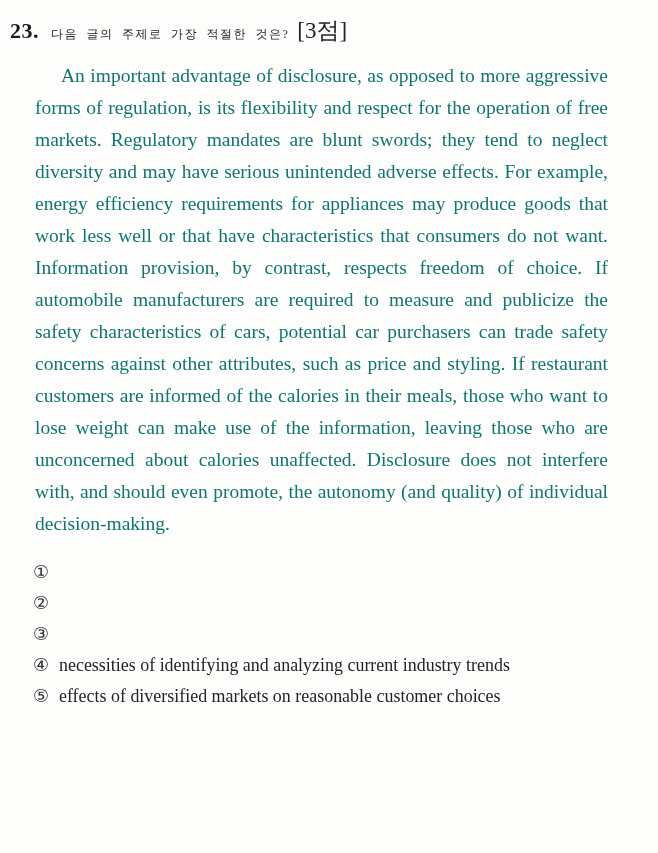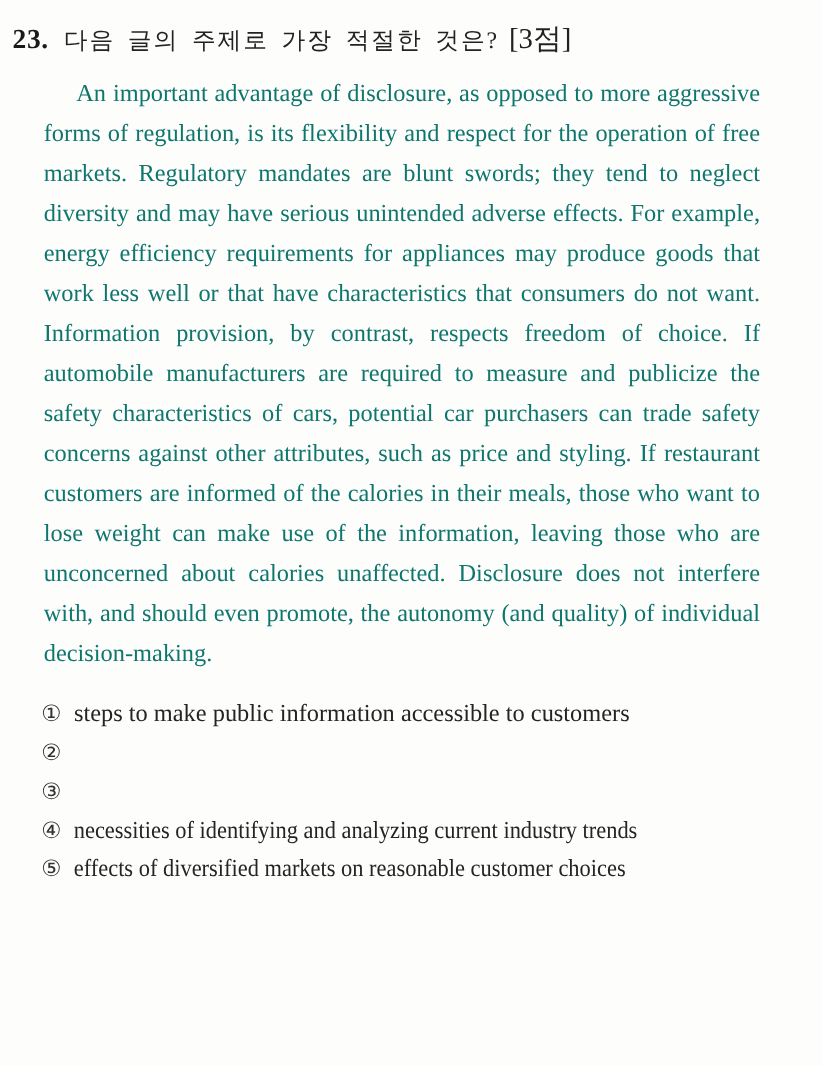--- a/index.html
+++ b/index.html
@@ -22,21 +22,21 @@
   }
   .q-number {
     font-weight: bold;
     font-size: 22px;
     color: #1a1a1a;
     margin-right: 12px;
     letter-spacing: 0.5px;
     margin-top: 20px;
   }
   .q-prompt {
-    font-size: 19px;
+    font-size: 12px;
     letter-spacing: 1.5px;
     word-spacing: 4px;
   }
   .q-points {
     font-size: 23px;
     margin-left: 4px;
   }
   .passage {
     margin: 14px 50px 0 35px;
     text-align: justify;
@@ -93,21 +93,20 @@
     <span class="q-number">23.</span><span class="q-prompt">다음 글의 주제로 가장 적절한 것은?</span>
     <span class="q-points">[3점]</span>
   </div>
 
   <p class="passage">An important advantage of disclosure, as opposed to more aggressive forms of regulation, is its flexibility and respect for the operation of free markets. Regulatory mandates are blunt swords; they tend to neglect diversity and may have serious unintended adverse effects. For example, energy efficiency requirements for appliances may produce goods that work less well or that have characteristics that consumers do not want. Information provision, by contrast, respects freedom of choice. If automobile manufacturers are required to measure and publicize the safety characteristics of cars, potential car purchasers can trade safety concerns against other attributes, such as price and styling. If restaurant customers are informed of the calories in their meals, those who want to lose weight can make use of the information, leaving those who are unconcerned about calories unaffected. Disclosure does not interfere with, and should even promote, the autonomy (and quality) of individual decision-making.</p>
 
 
   <ol class="options">
     <li class="option">
       <span class="marker">①</span>
-      <span class="opt-text">steps to make public information accessible to customers</span>
     </li>
     <li class="option">
       <span class="marker">②</span>
     </li>
     <li class="option">
       <span class="marker">③</span>
     </li>
     <li class="option condensed">
       <span class="marker">④</span>
       <span class="opt-text">necessities of identifying and analyzing current industry trends</span>

